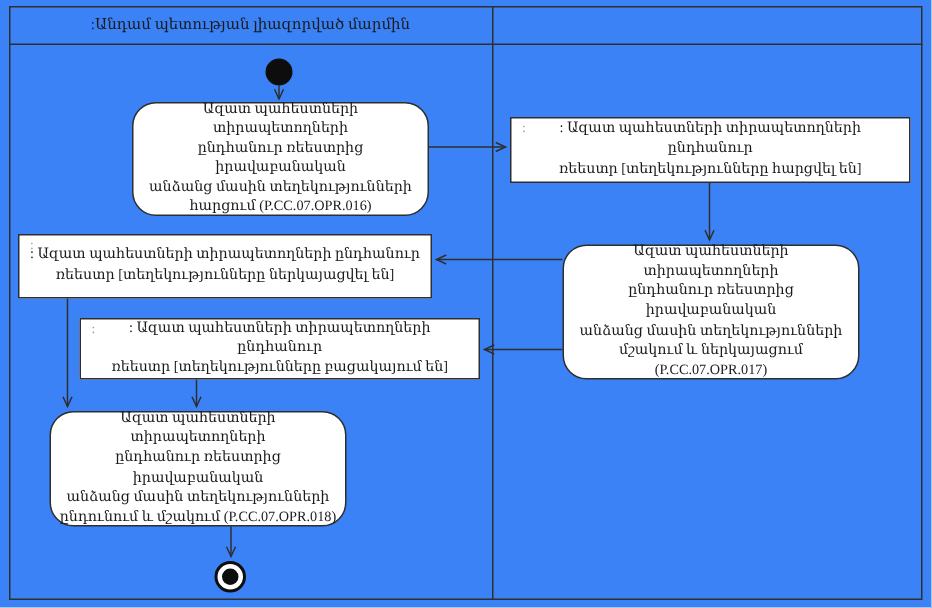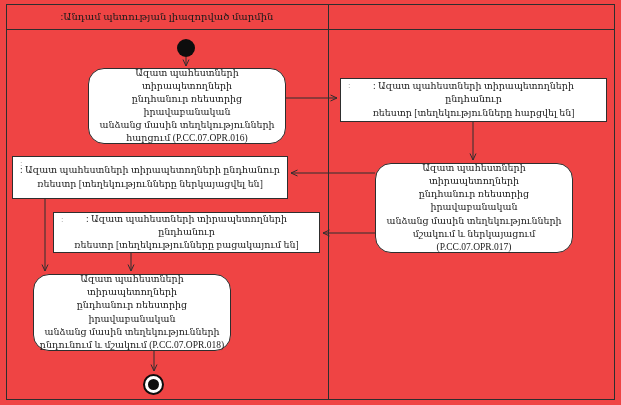--- a/index.html
+++ b/index.html
@@ -4,21 +4,21 @@
 <style>
   html, body {
     margin: 0;
     padding: 0;
     background: #ffffff;
   }
   .canvas {
     position: relative;
     width: 621px;
     height: 405px;
-    background: #ef4444;
+    background: #3b82f6;
     font-family: "Liberation Serif", "DejaVu Serif", serif;
     color: #1a1a1a;
     overflow: hidden;
   }
   .frame {
     position: absolute;
     left: 6px; top: 4px;
     width: 607px; height: 394px;
     border: 1px solid #2e2e2e;
   }

